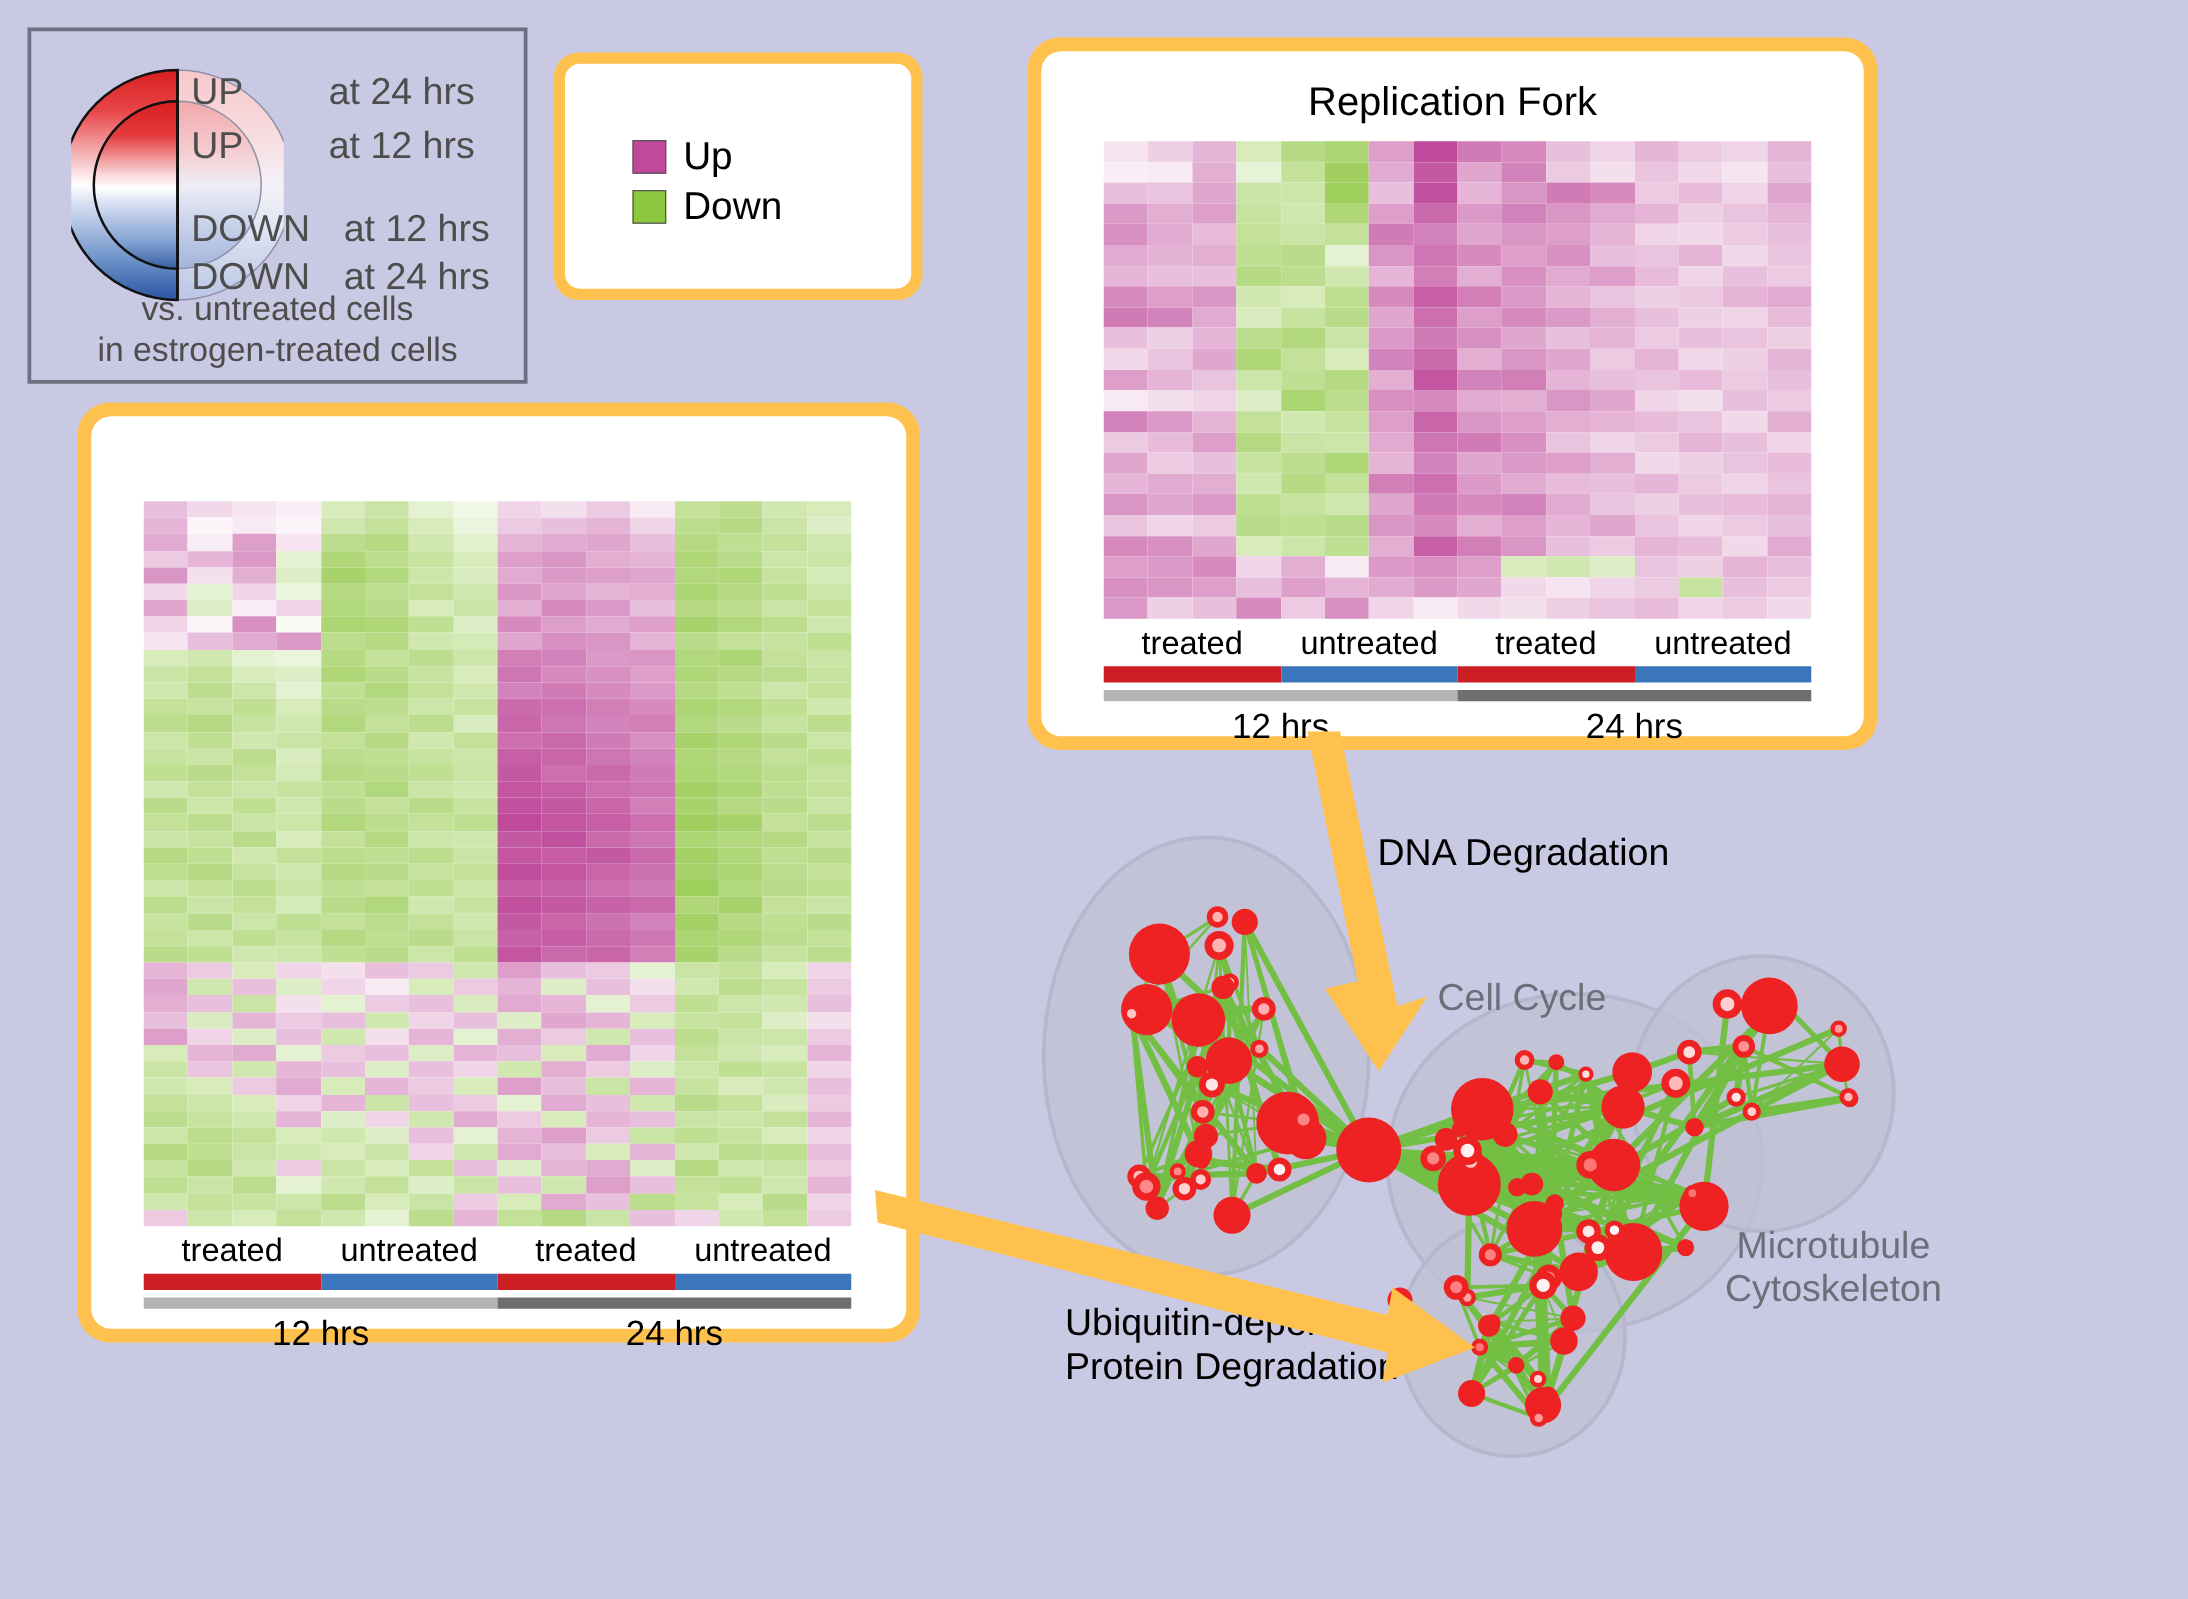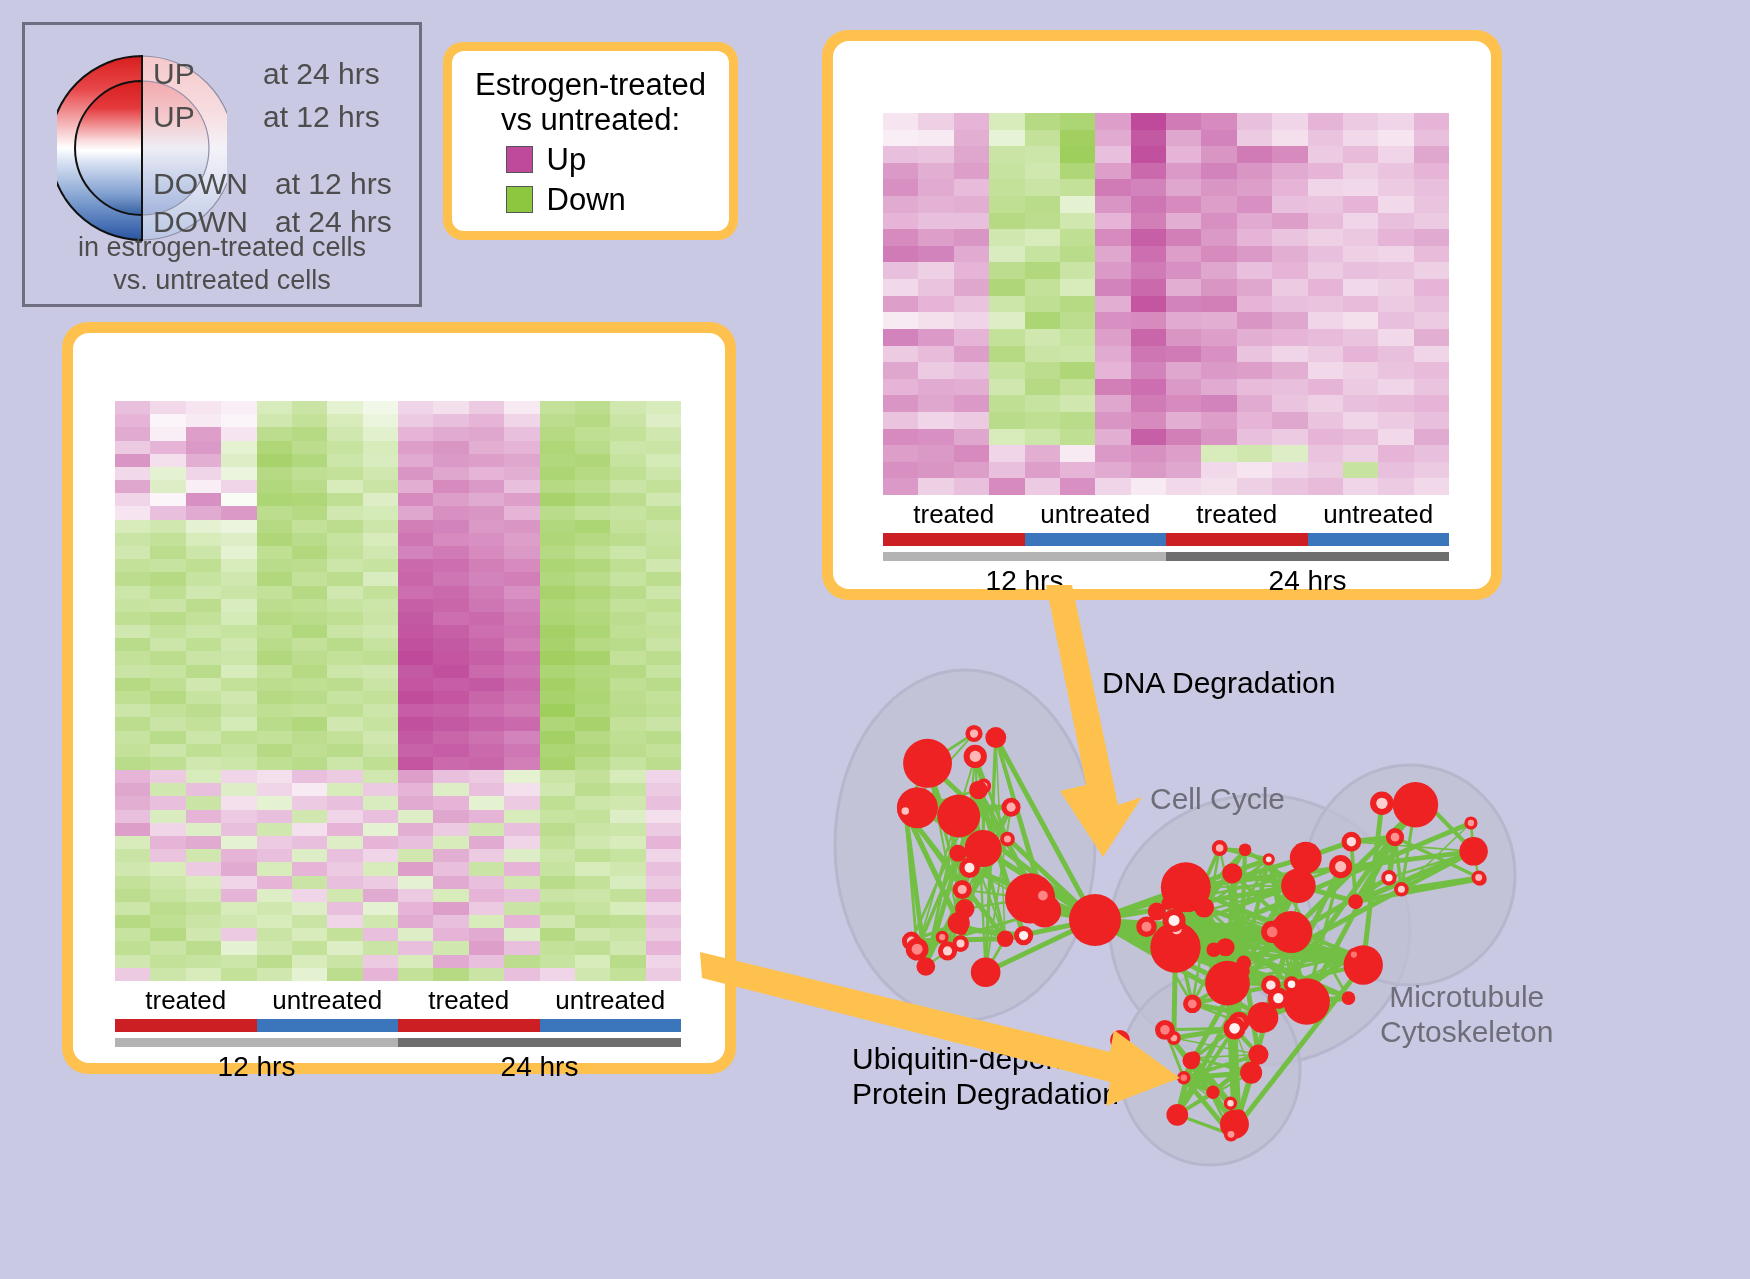--- a/index.html
+++ b/index.html
@@ -122,44 +122,41 @@
   <div class="key-lbl" style="left:128px;top:32px;">UP</div>
   <div class="key-row" style="left:238px;top:32px;">at 24 hrs</div>
   <div class="key-lbl" style="left:128px;top:75px;">UP</div>
   <div class="key-row" style="left:238px;top:75px;">at 12 hrs</div>
   <div class="key-lbl" style="left:128px;top:142px;">DOWN</div>
   <div class="key-row" style="left:250px;top:142px;">at 12 hrs</div>
   <div class="key-lbl" style="left:128px;top:180px;">DOWN</div>
   <div class="key-row" style="left:250px;top:180px;">at 24 hrs</div>
 
   <div id="key-footer">
+    <div>vs. untreated cells</div>
     <div>in estrogen-treated cells</div>
-    <div>vs. untreated cells</div>
   </div>
 </div>
 
 <div class="abs" id="legend-updown">
   <div class="inner">
-    <div class="ttl">
-      <div>Estrogen-treated</div>
-      <div>vs untreated:</div>
-    </div>
     <div class="swrow">
       <span class="sw" id="sw-up" style="background: rgb(191, 74, 155);"></span>
       <span class="swlbl">Up</span>
     </div>
     <div class="swrow">
       <span class="sw" id="sw-down" style="background: rgb(141, 198, 63);"></span>
       <span class="swlbl">Down</span>
     </div>
   </div>
 </div>
 
 <div class="abs panel" id="panel-repfork">
   <div class="inner">
+    <div class="panel-title" style="top:22px;">Replication Fork</div>
     <div class="heat" id="heat-rf" style="left: 50px; top: 72px; width: 566px; height: 382px; grid-template-columns: repeat(16, 1fr); grid-template-rows: repeat(23, 1fr);">
         <div style="background: rgb(246, 229, 241);"></div>
         <div style="background: rgb(238, 208, 229);"></div>
         <div style="background: rgb(229, 180, 214);"></div>
         <div style="background: rgb(215, 235, 187);"></div>
         <div style="background: rgb(181, 218, 131);"></div>
         <div style="background: rgb(172, 213, 115);"></div>
         <div style="background: rgb(221, 159, 202);"></div>
         <div style="background: rgb(191, 74, 155);"></div>
         <div style="background: rgb(208, 123, 182);"></div>

